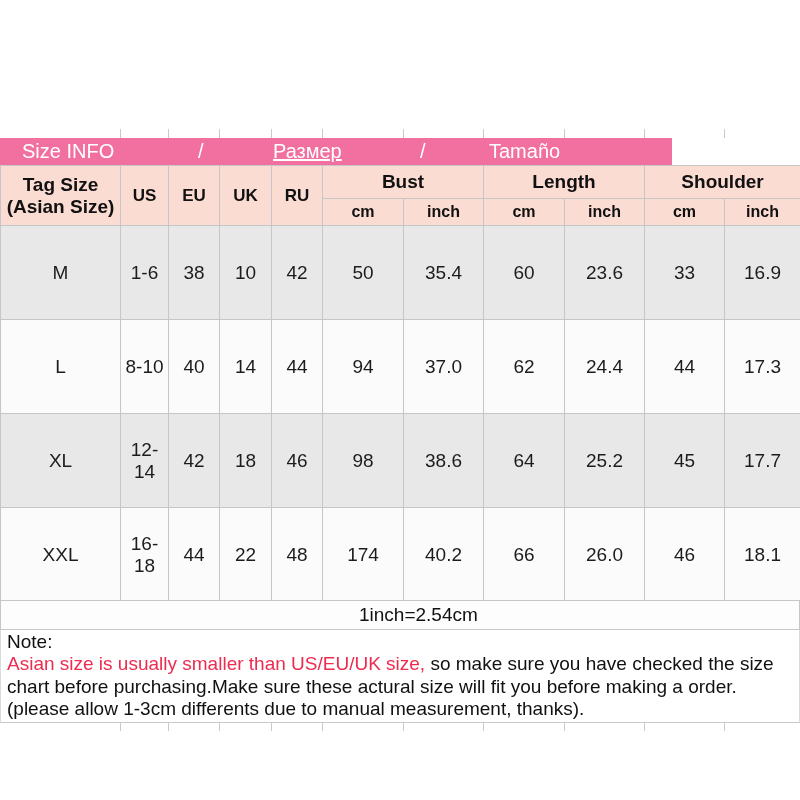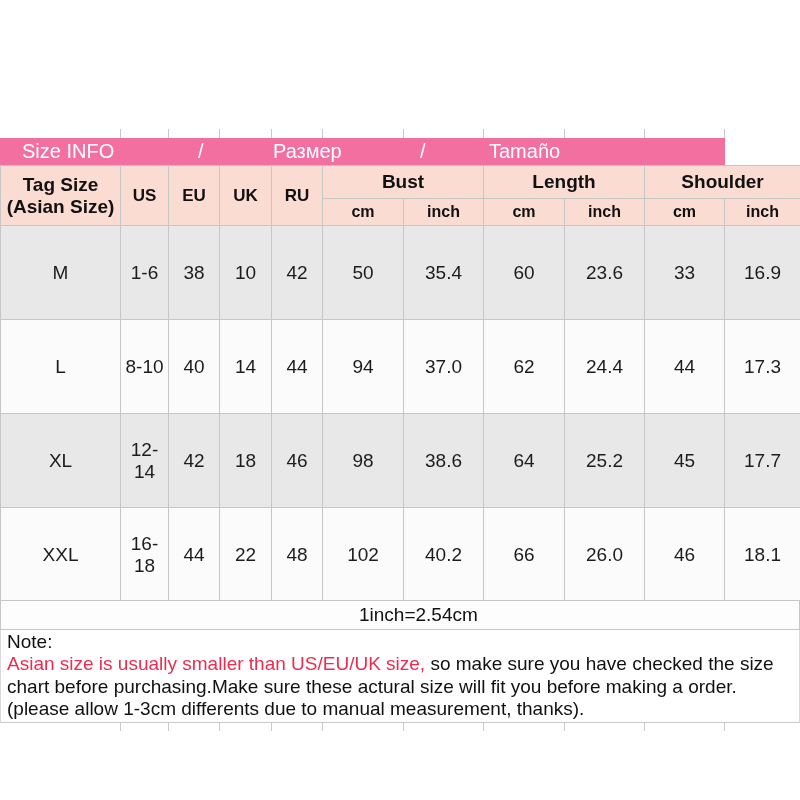--- a/index.html
+++ b/index.html
@@ -5,29 +5,29 @@
   html,body { margin:0; padding:0; background:#ffffff; }
   body {
     width:800px; height:800px;
     font-family:"Liberation Sans", sans-serif;
     position:relative; overflow:hidden;
   }
   .canvas { position:relative; width:800px; height:800px; background:#ffffff; }
 
   
   .title-bar {
-    position:absolute; left:0; top:138px; width:725px; height:27px;
+    position:absolute; left:0; top:138px; width:672px; height:27px;
     background:#f1709f; border-bottom:1px solid #e0558d;
   }
   .title-bar span {
     position:absolute; color:#ffffff; font-size:20px; line-height:27px; white-space:nowrap;
   }
   .tseg0 { left:22px; }
   .tseg1 { left:198px; }
-  .tseg2 { left:273px; }
+  .tseg2 { left:273px;text-decoration:underline; }
   .tseg3 { left:420px; }
   .tseg4 { left:489px; }
 
   
   table.size-table {
     position:absolute; left:0; top:165px; width:800px;
     border-collapse:collapse; table-layout:fixed;
   }
   .size-table th, .size-table td {
     border:1px solid #c6c6c6; text-align:center; vertical-align:middle;
@@ -180,21 +180,21 @@
         <td>25.2</td>
         <td>45</td>
         <td>17.7</td>
       </tr>
       <tr class="row-white">
         <td>XXL</td>
         <td>16-18</td>
         <td>44</td>
         <td>22</td>
         <td>48</td>
-        <td>102</td>
+        <td>174</td>
         <td>40.2</td>
         <td>66</td>
         <td>26.0</td>
         <td>46</td>
         <td>18.1</td>
       </tr>
     </tbody>
   </table>
 
   <div class="unit-row">

